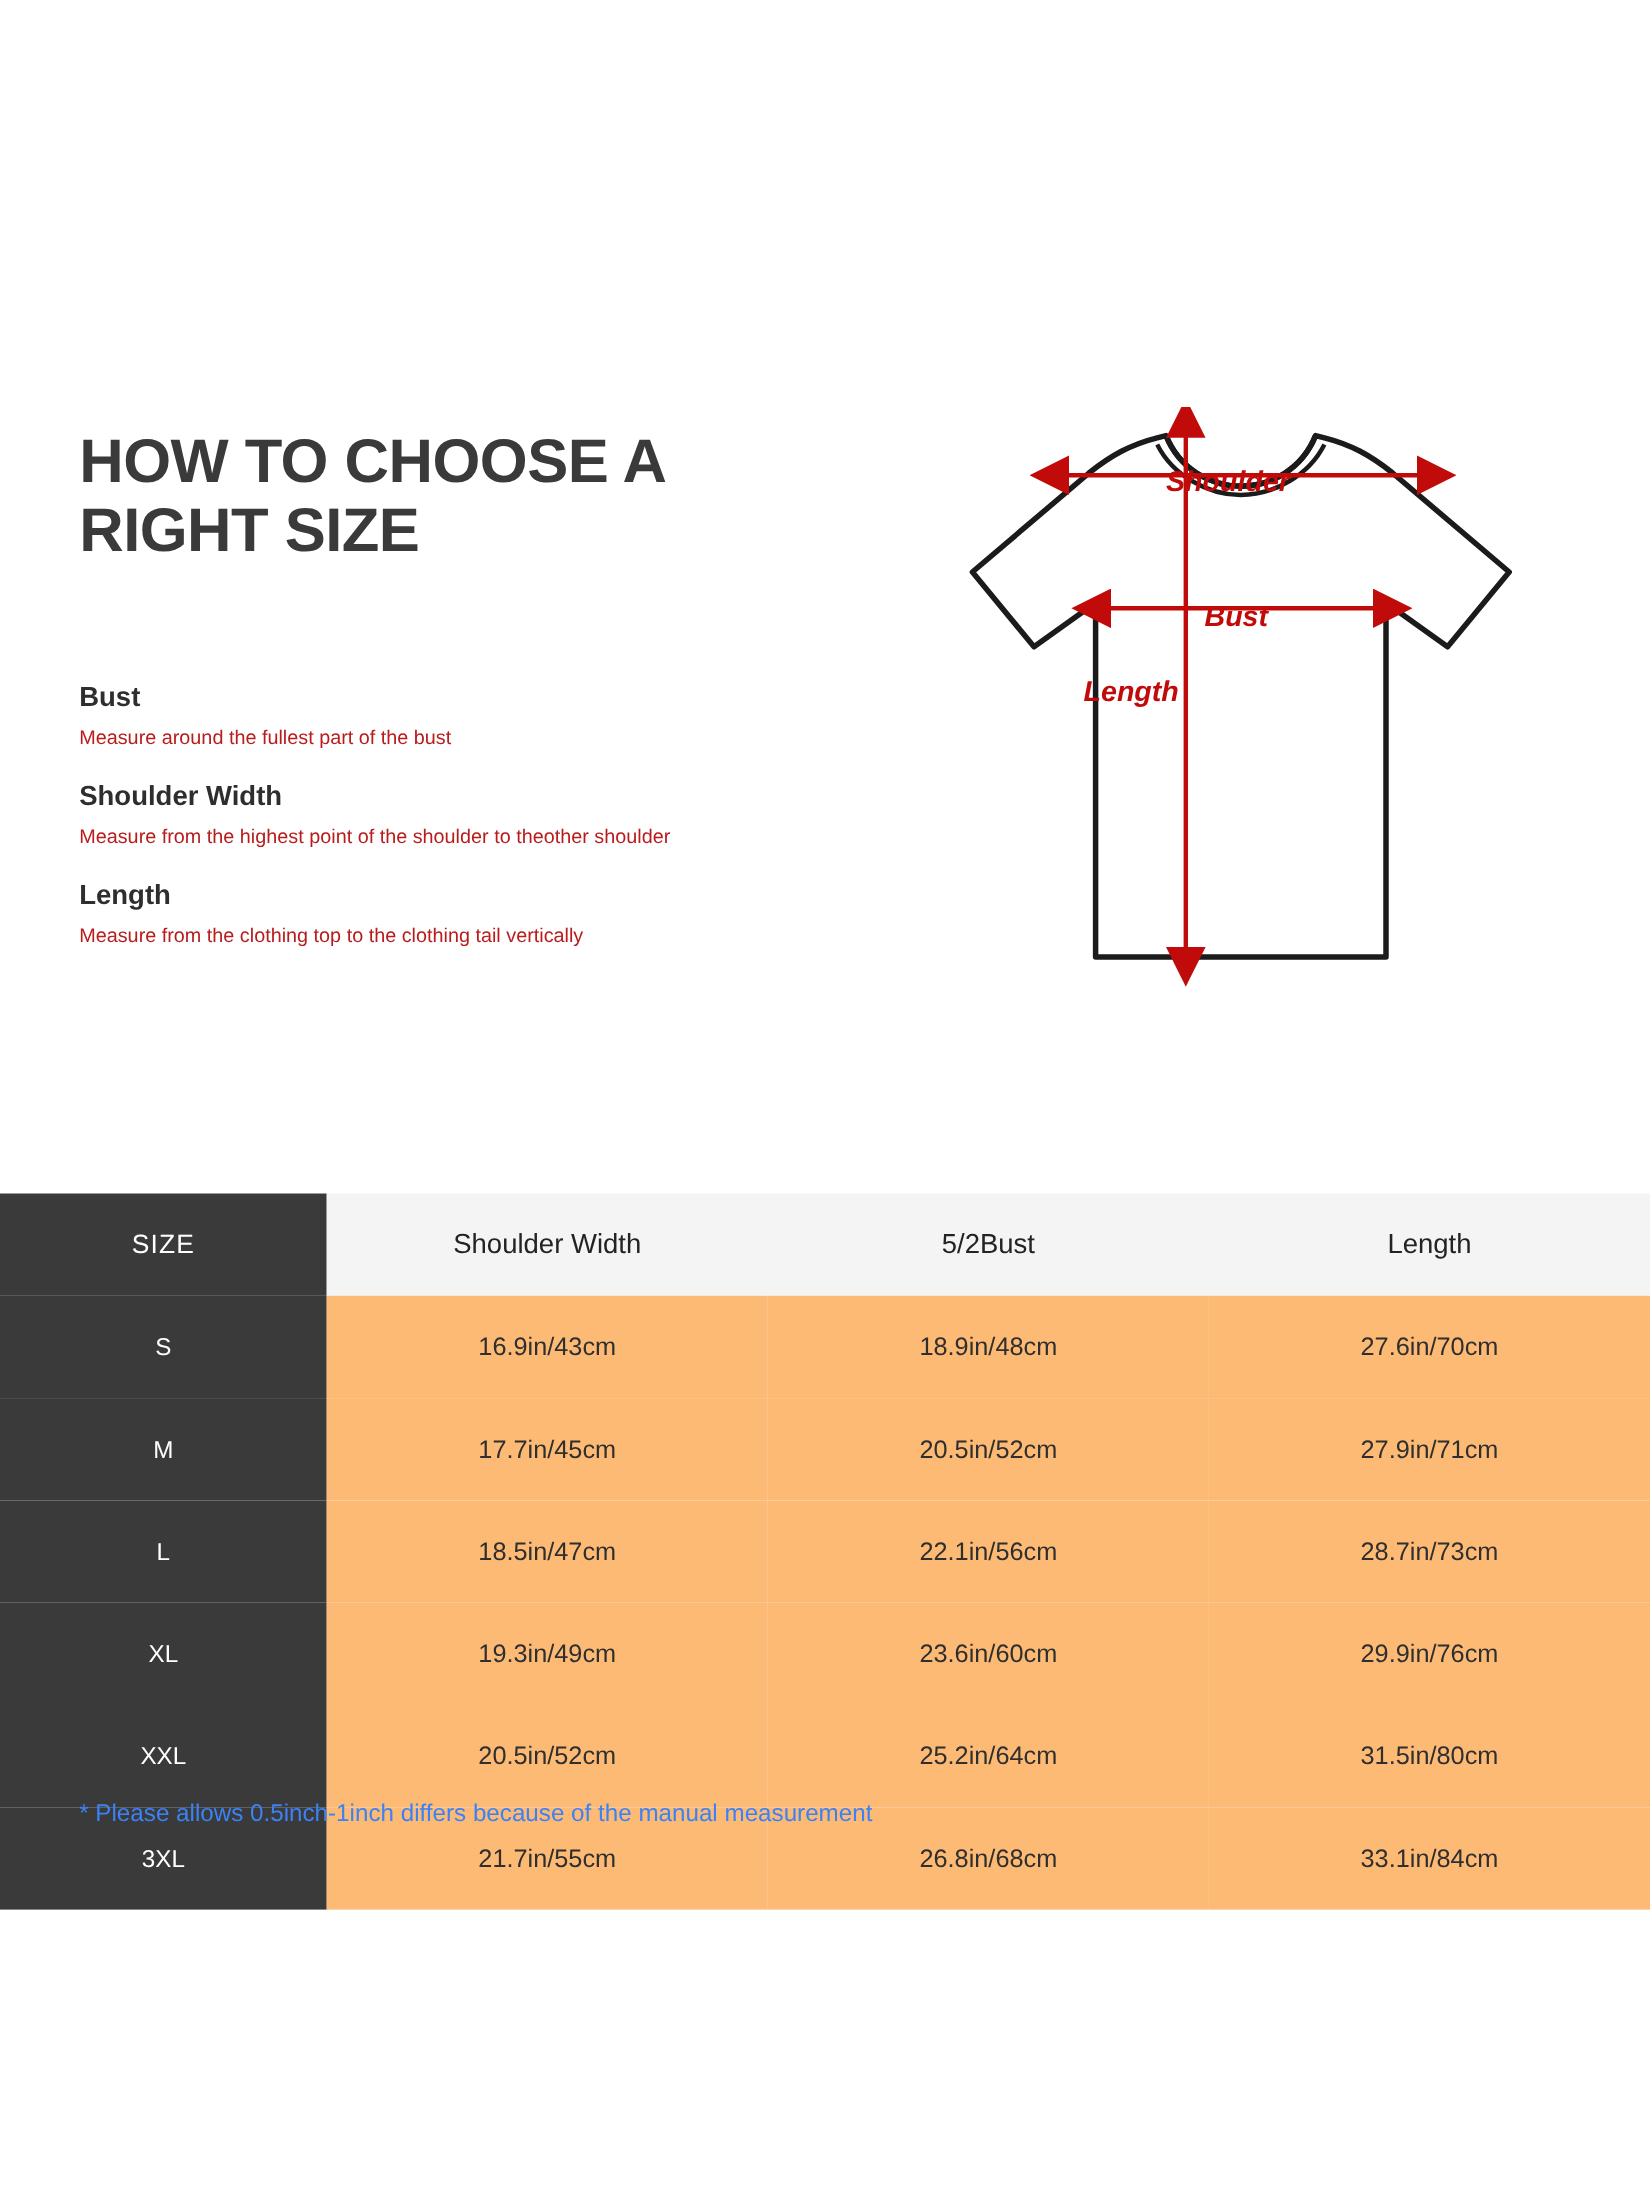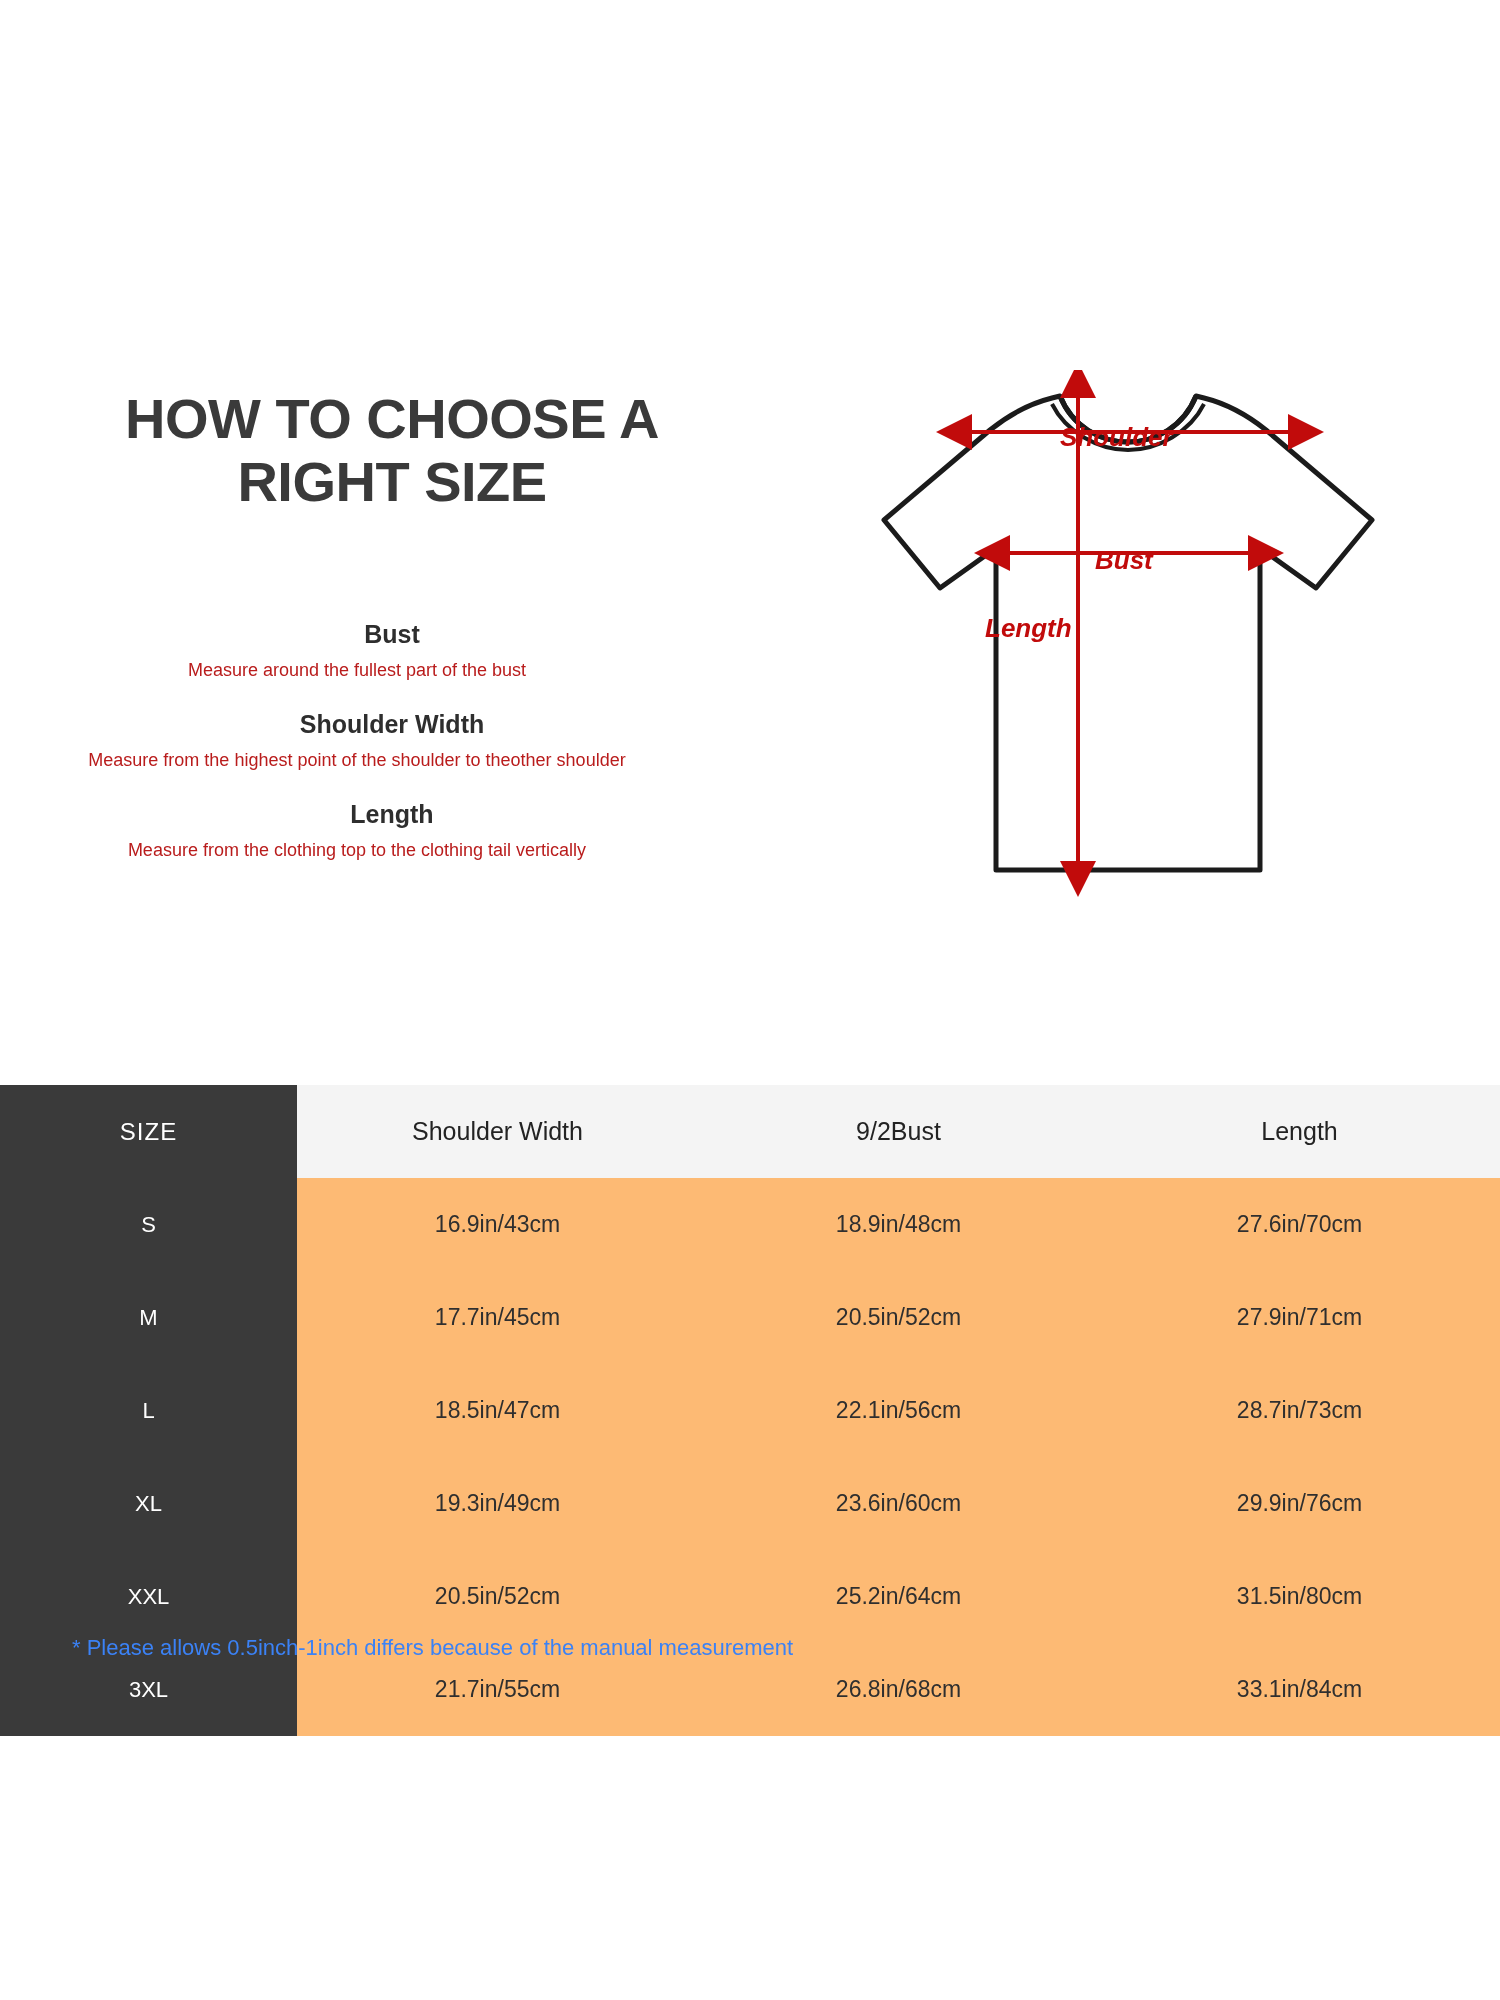--- a/index.html
+++ b/index.html
@@ -23,21 +23,20 @@
     height: 2000px;
     background: #ffffff;
   }
   
   .top-section {
     position: absolute;
     left: 0;
     top: 0;
     width: 1500px;
     height: 1080px;
-    text-align: center;
   }
   .headline {
     position: absolute;
     left: 72px;
     top: 388px;
     width: 640px;
     font-size: 56px;
     line-height: 1.12;
     font-weight: bold;
     letter-spacing: -0.5px;
@@ -212,21 +211,21 @@
       <colgroup>
         <col class="c-size">
         <col class="c-rest">
         <col class="c-rest">
         <col class="c-rest">
       </colgroup>
       <thead>
         <tr>
           <th class="size-head">SIZE</th>
           <th>Shoulder Width</th>
-          <th>9/2Bust</th>
+          <th>5/2Bust</th>
           <th>Length</th>
         </tr>
       </thead>
       <tbody>
         <tr>
           <td class="size-cell">S</td>
           <td>16.9in/43cm</td>
           <td>18.9in/48cm</td>
           <td>27.6in/70cm</td>
         </tr>

